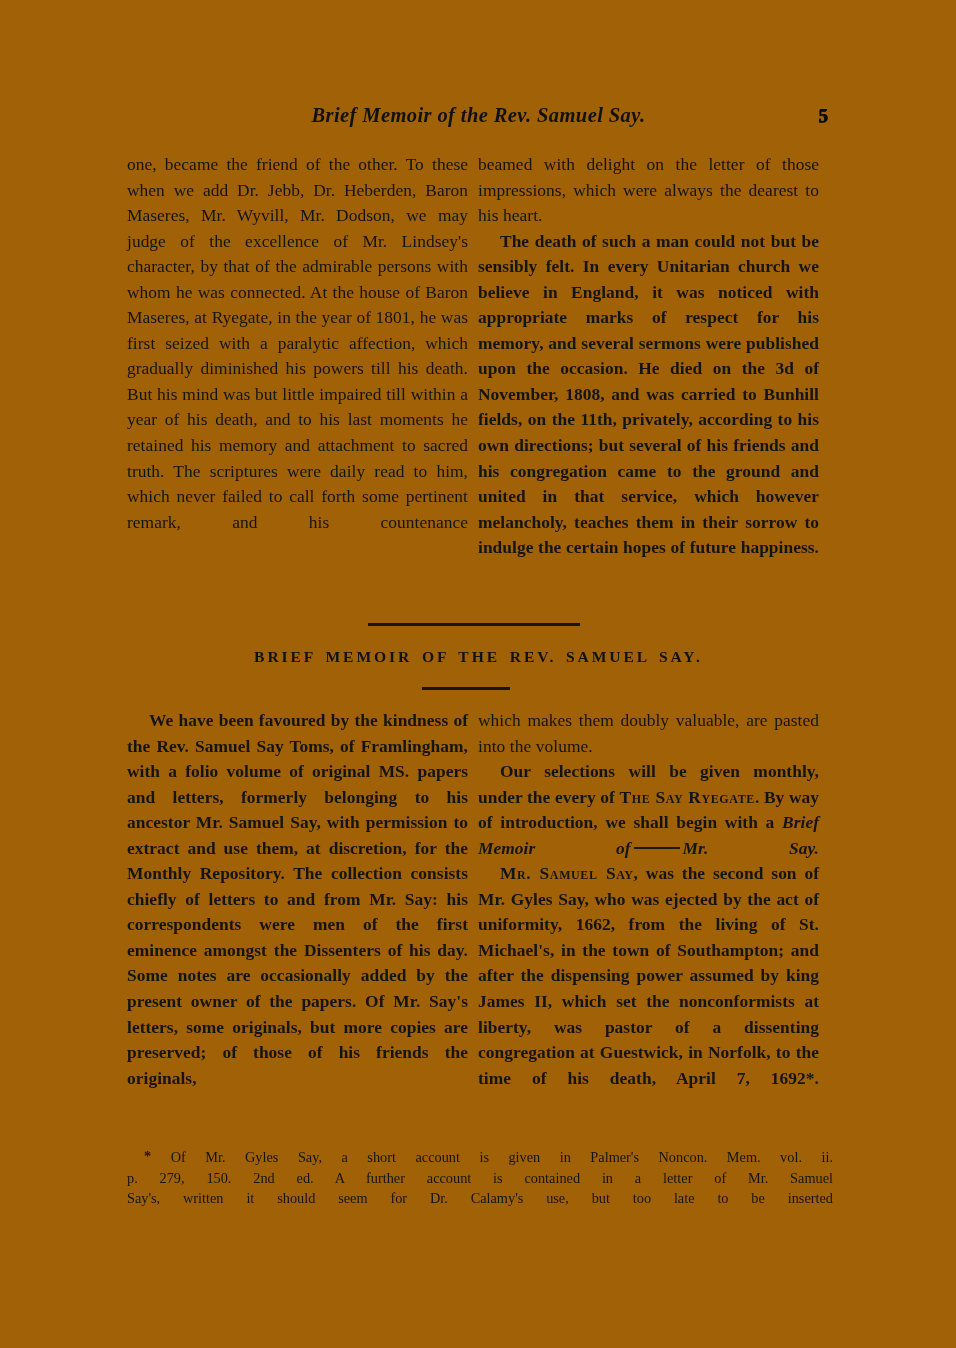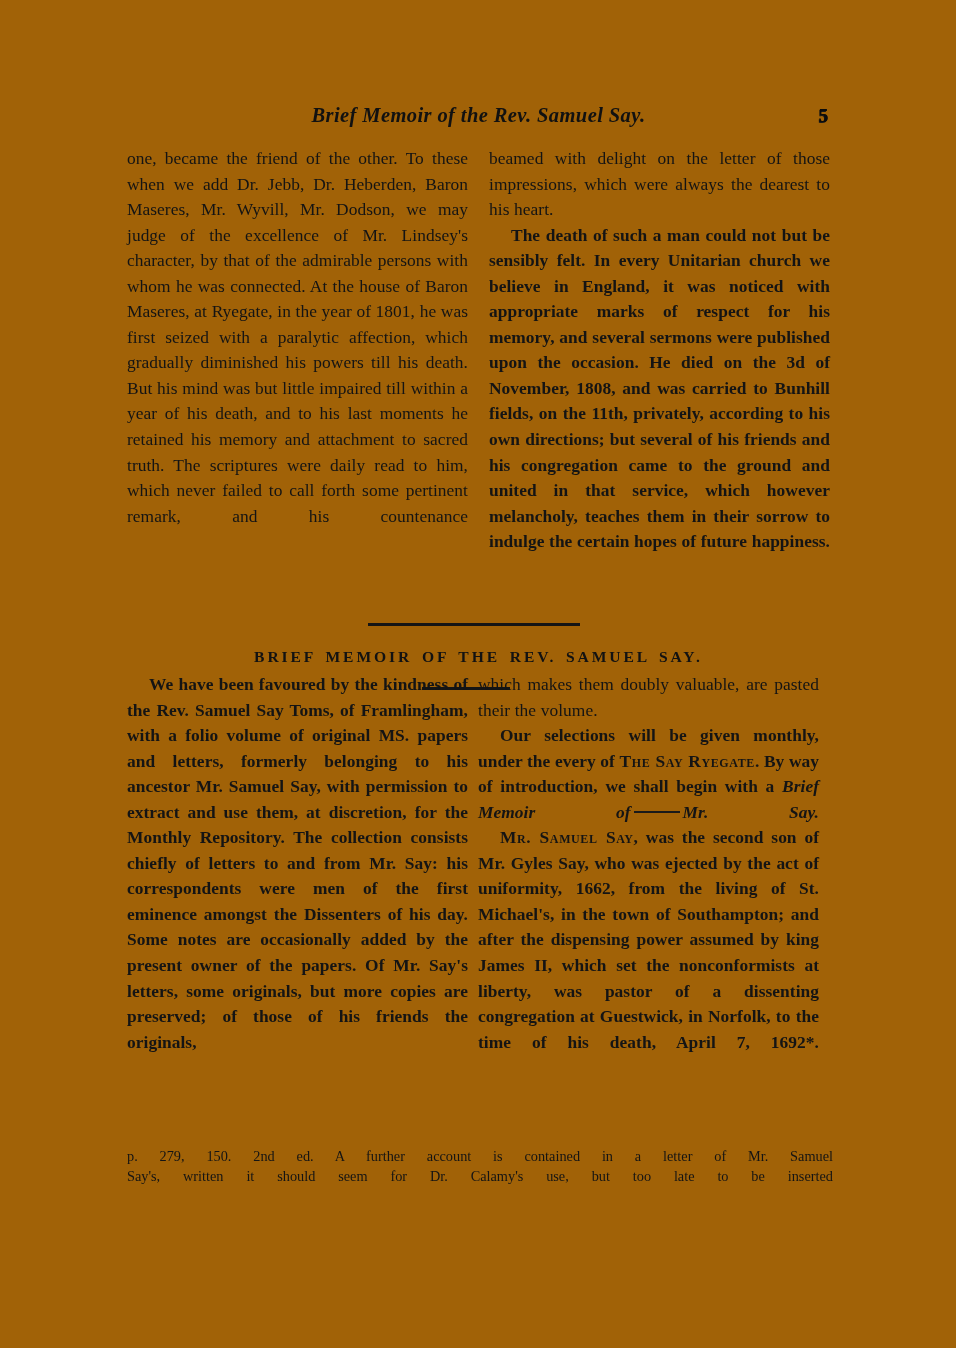--- a/index.html
+++ b/index.html
@@ -52,22 +52,22 @@
     position: absolute;
     left: 127px;
     width: 703px;
     display: flex;
     gap: 10px;
   }
   .col {
     width: 341px;
     flex: 0 0 341px;
   }
-  #article-one { top: 146px; justify-content: space-between; }
-  #article-two { top: 672px; }
+  #article-one { top: 152px; }
+  #article-two { top: 708px; }
 
   p.body {
     margin: 0;
     font-size: 17.4px;
     line-height: 25.55px;
     text-align: justify;
     text-align-last: justify;
     letter-spacing: 0.05px;
     word-spacing: 0.2px;
     color: #141414;
@@ -172,26 +172,27 @@
 
   <div class="rule" id="rule-top"></div>
   <div id="section-heading">BRIEF MEMOIR OF THE REV. SAMUEL SAY.</div>
   <div class="rule" id="rule-bottom"></div>
 
   <div class="cols" id="article-two">
     <div class="col">
       <p class="body indent">We have been favoured by the kindness of the Rev. Samuel Say Toms, of Framlingham, with a folio volume of original MS. papers and letters, formerly belonging to his ancestor Mr. Samuel Say, with permission to extract and use them, at discretion, for the Monthly Repository. The collection consists chiefly of letters to and from Mr. Say: his correspondents were men of the first eminence amongst the Dissenters of his day. Some notes are occasionally added by the present owner of the papers. Of Mr. Say's letters, some originals, but more copies are preserved; of those of his friends the originals,</p>
     </div>
     <div class="col">
-      <p class="body last-ragged">which makes them doubly valuable, are pasted their the volume.</p>
+      <p class="body last-ragged">which makes them doubly valuable, are pasted into the volume.</p>
 
       <p class="body indent"><span>Our selections will be given monthly, under the every of </span><span class="sc">The Say Ryegate</span><span>. By way of introduction, we shall begin with a </span><span class="it">Brief Memoir of</span><span class="emdash-rule"></span><span class="it">Mr. Say.</span></p>
 
       <p class="body indent"><span class="sc">Mr. Samuel Say</span><span>, was the second son of Mr. Gyles Say, who was ejected by the act of uniformity, 1662, from the living of St. Michael's, in the town of Southampton; and after the dispensing power assumed by king James II, which set the nonconformists at liberty, was pastor of a dissenting congregation at Guestwick, in Norfolk, to the time of his death, April 7, 1692*.</span></p>
     </div>
   </div>
 
   <div id="footnote">
+    <span class="fn-line fn-first"><span class="fn-marker">*</span><span> Of Mr. Gyles Say, a short account is given in Palmer's Noncon. Mem. vol. ii.</span></span>
     <span class="fn-line">p. 279, 150. 2nd ed.  A further account is contained in a letter of Mr. Samuel</span>
     <span class="fn-line">Say's, written it should seem for Dr. Calamy's use,  but too late to be inserted</span>
   </div>
 
 </div>
 
 </body></html>

